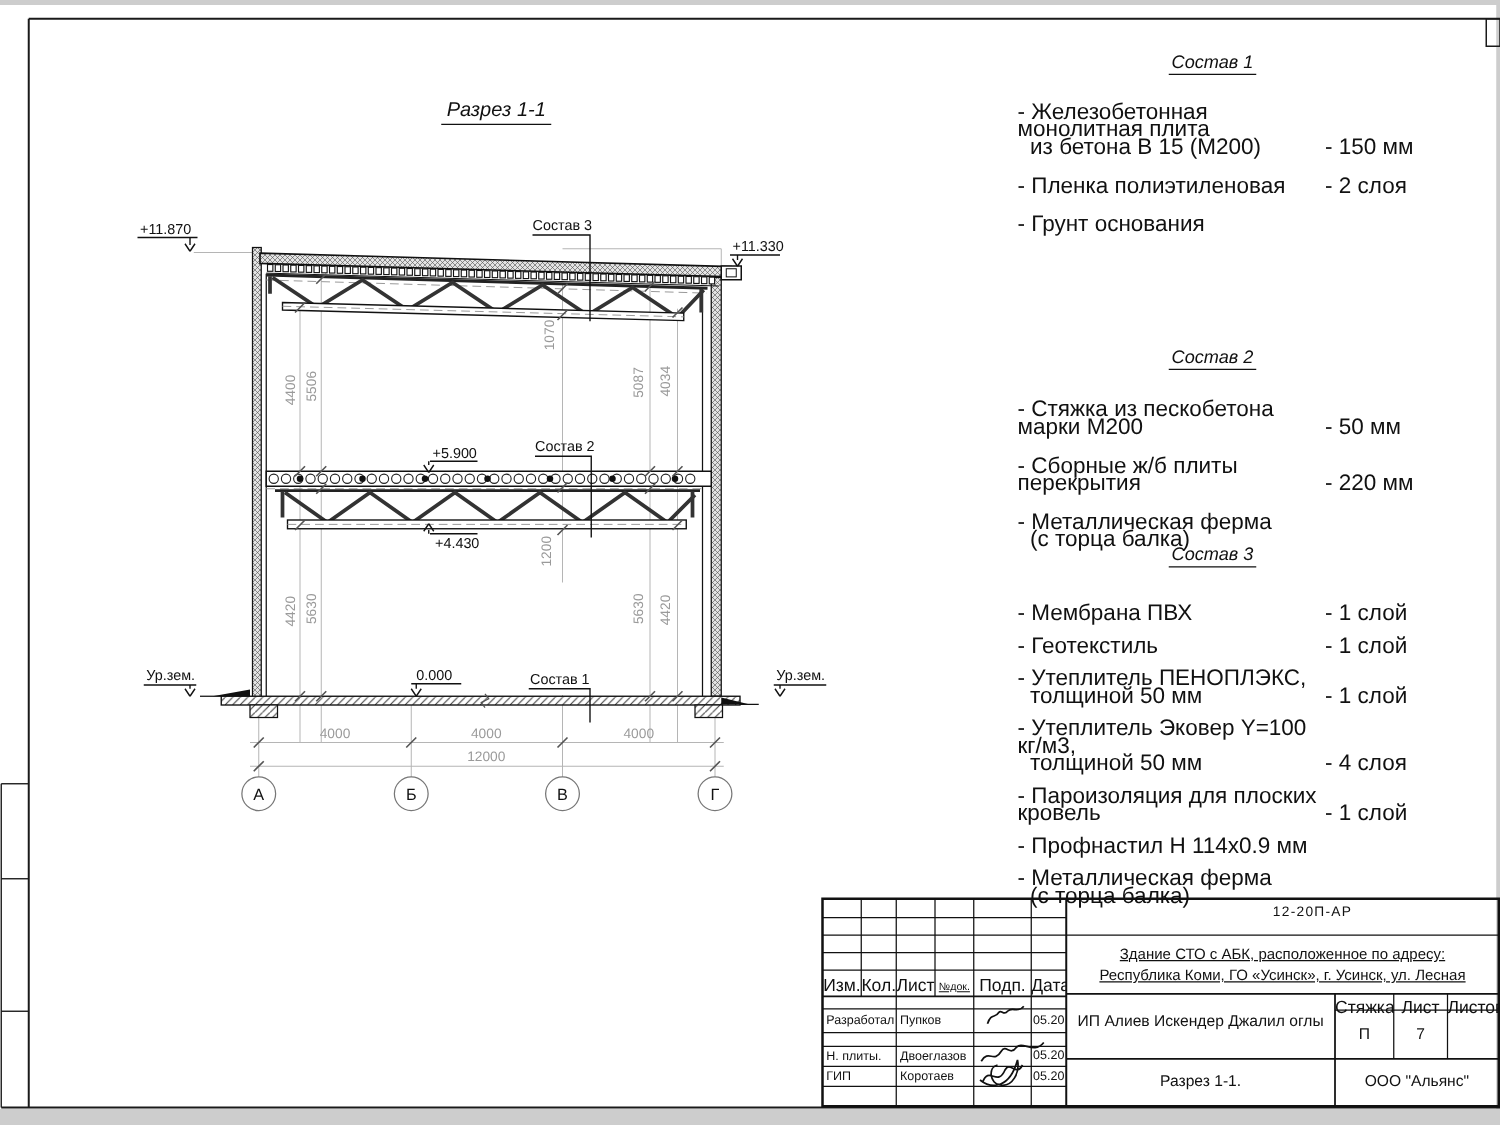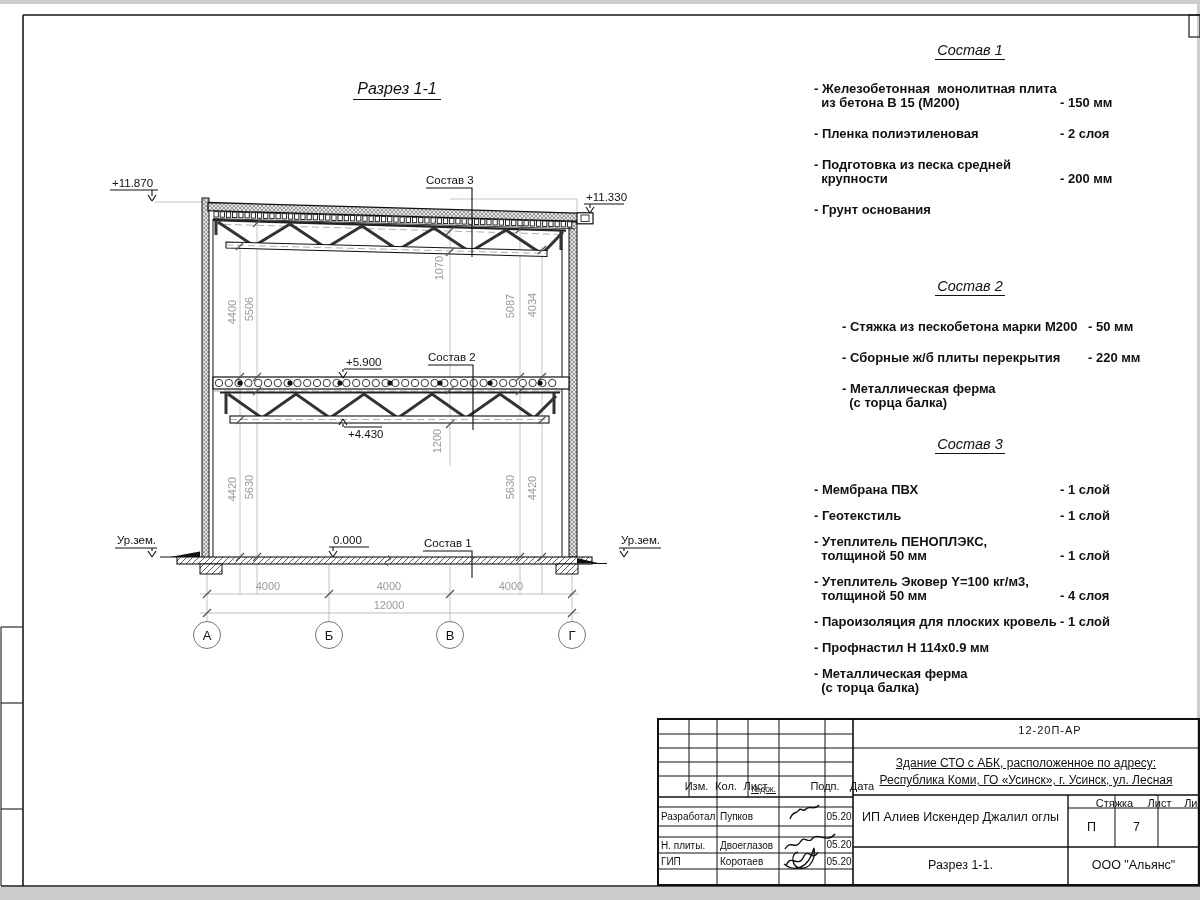--- a/index.html
+++ b/index.html
@@ -15,32 +15,32 @@
   
   .dwg-title{
     font-style:italic;font-size:16px;font-weight:normal;text-align:center;
   }
   .dwg-title span{border-bottom:1.4px solid #111;padding:0 4px 2px 4px;}
   
   .comp-header{
     width:312px;text-align:center;font-style:italic;font-size:14.5px;
   }
   .comp-header span{border-bottom:1.2px solid #111;padding:0 2px 1px 2px;}
-  .comp-col{width:330px;font-size:13px;line-height:14px;font-weight:bold;}
+  .comp-col{width:330px;font-size:18px;line-height:14px;}
   .comp-item{display:flex;align-items:flex-end;}
   .gap17 .comp-item{margin-bottom:17px;}
   .gap12 .comp-item{margin-bottom:12px;}
   .comp-label{width:246px;white-space:pre-wrap;}
   .comp-value{width:80px;white-space:nowrap;}
   
   .tb{position:absolute;overflow:hidden;}
   .tb.c{text-align:center;}
   .tb-doc{font-size:11px;letter-spacing:1px;padding-left:24px;}
   .tb-addr{font-size:12px;line-height:17px;text-decoration:underline;}
-  .tb-cell{font-size:11px;margin-left:23px;}
+  .tb-cell{font-size:14px;}
   .tb-small{font-size:10px;}
   .tb-tiny{font-size:8.5px;text-decoration:underline;}
   .tb-mid{font-size:12.5px;}
 </style>
 </head>
 <body>
 
 <div class="edge" style="left:0;top:0;width:1200px;height:4px"></div>
 <div class="edge" style="left:0;top:887px;width:1200px;height:13px"></div>
 <div class="edge" style="left:1197px;top:0;width:3px;height:900px"></div>
@@ -363,32 +363,27 @@
     <div class="comp-item">
       <div class="comp-label">- Железобетонная  монолитная плита
   из бетона В 15 (М200)</div>
       <div class="comp-value">- 150 мм</div>
     </div>
     <div class="comp-item">
       <div class="comp-label">- Пленка полиэтиленовая</div>
       <div class="comp-value">-  2 слоя</div>
     </div>
     <div class="comp-item">
-      <div class="comp-label">- Подготовка из песка средней
-  крупности</div>
-      <div class="comp-value">- 200 мм</div>
-    </div>
-    <div class="comp-item">
       <div class="comp-label">- Грунт основания</div>
       <div class="comp-value"></div>
     </div>
   </div>
 
 <div class="abs comp-header" style="left:814px;top:278px"><span>Состав 2</span></div>
-<div id="comp-items-1" class="abs comp-col gap17" style="left:842px;top:320px">
+<div id="comp-items-1" class="abs comp-col gap17" style="left:814px;top:320px">
     <div class="comp-item">
       <div class="comp-label">- Стяжка из пескобетона марки М200</div>
       <div class="comp-value">- 50 мм</div>
     </div>
     <div class="comp-item">
       <div class="comp-label">- Сборные ж/б плиты перекрытия</div>
       <div class="comp-value">- 220 мм</div>
     </div>
     <div class="comp-item">
       <div class="comp-label">- Металлическая ферма

